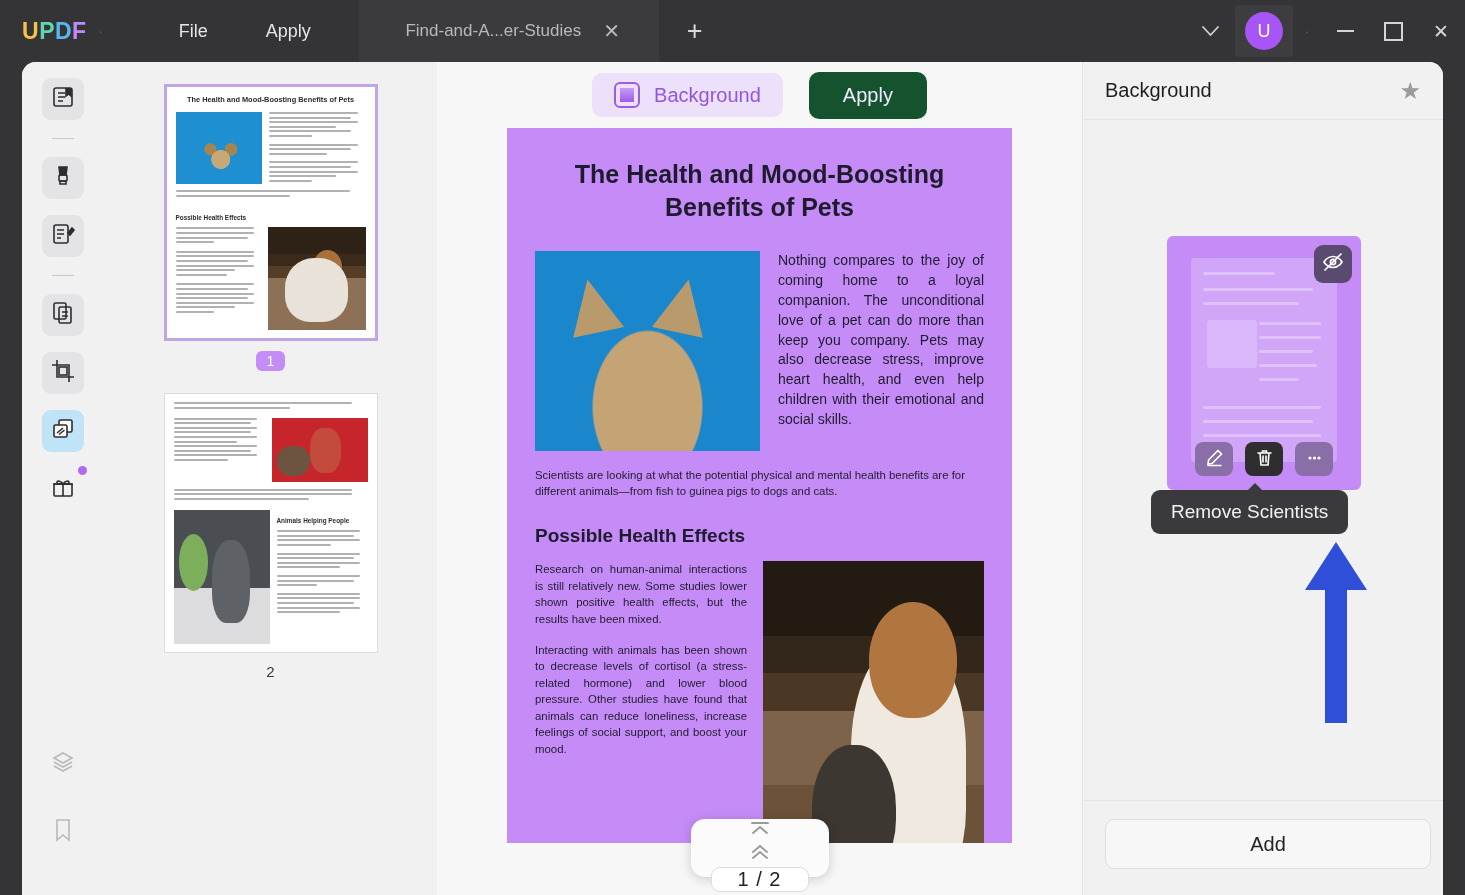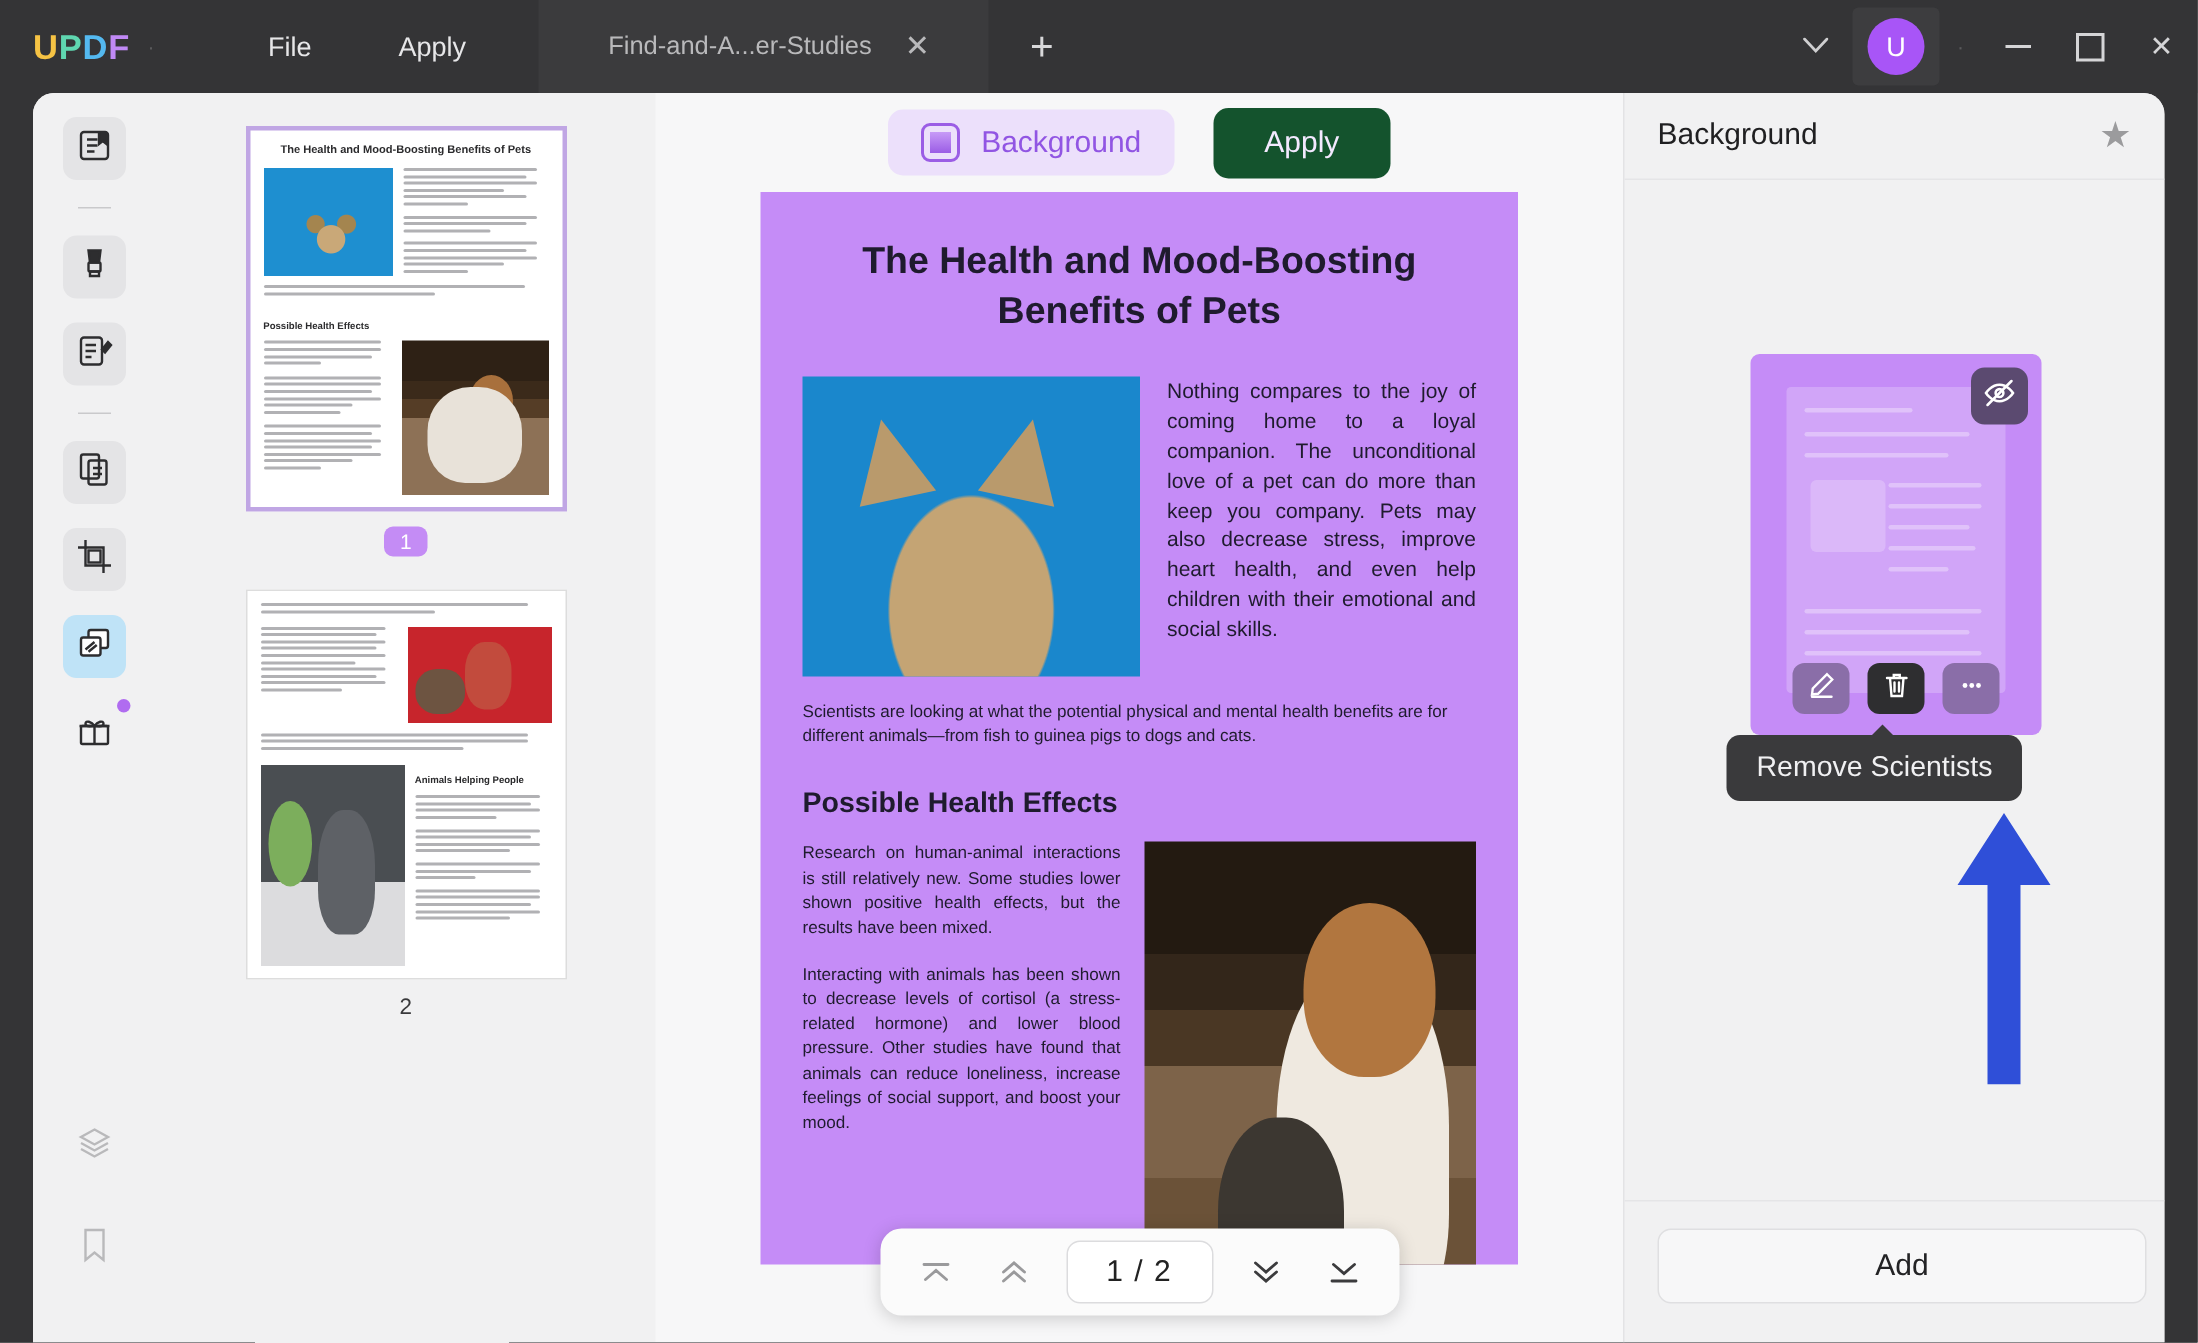--- a/index.html
+++ b/index.html
@@ -156,21 +156,21 @@
       border-radius: 44% 44% 32% 32%; background: #efe9e0; }
   .pg-img-dog .dhead { position:absolute; right: 12%; top: 12%; width: 40%; height: 34%;
       border-radius: 50% 50% 46% 46%; background: #b1763f; }
   .pg-img-dog .kit { position:absolute; left: 22%; top: 54%; width: 38%; height: 40%;
       border-radius: 46%; background: #3c3731; }
 
   
   .pager {
     position: absolute; bottom: 18px; left: 50%; transform: translateX(-50%);
     background: #fbfbfb; border-radius: 14px; box-shadow: 0 2px 12px rgba(0,0,0,.18);
-    height: 58px; display: flex; align-items: center; padding: 0 14px; gap: 6px; z-index: 5;
+    height: 58px; display: flex; align-items: center; padding: 0 14px; gap: 6px; z-index: 5; flex-direction: column;
   }
   .pg-btn { width: 46px; height: 44px; display: flex; align-items: center; justify-content: center;
       color: #9a9a9c; }
   .pg-btn.dark { color: #3b3b3d; }
   .pg-input { width: 98px; height: 42px; background: #fff; border: 1px solid #dcdcde;
       border-radius: 9px; display: flex; align-items: center; justify-content: center;
       font-size: 20px; color: #222; margin: 0 6px; letter-spacing: 1px; }
 
   
   .right { width: 361px; background: #f1f1f2; flex: none; position: relative;

